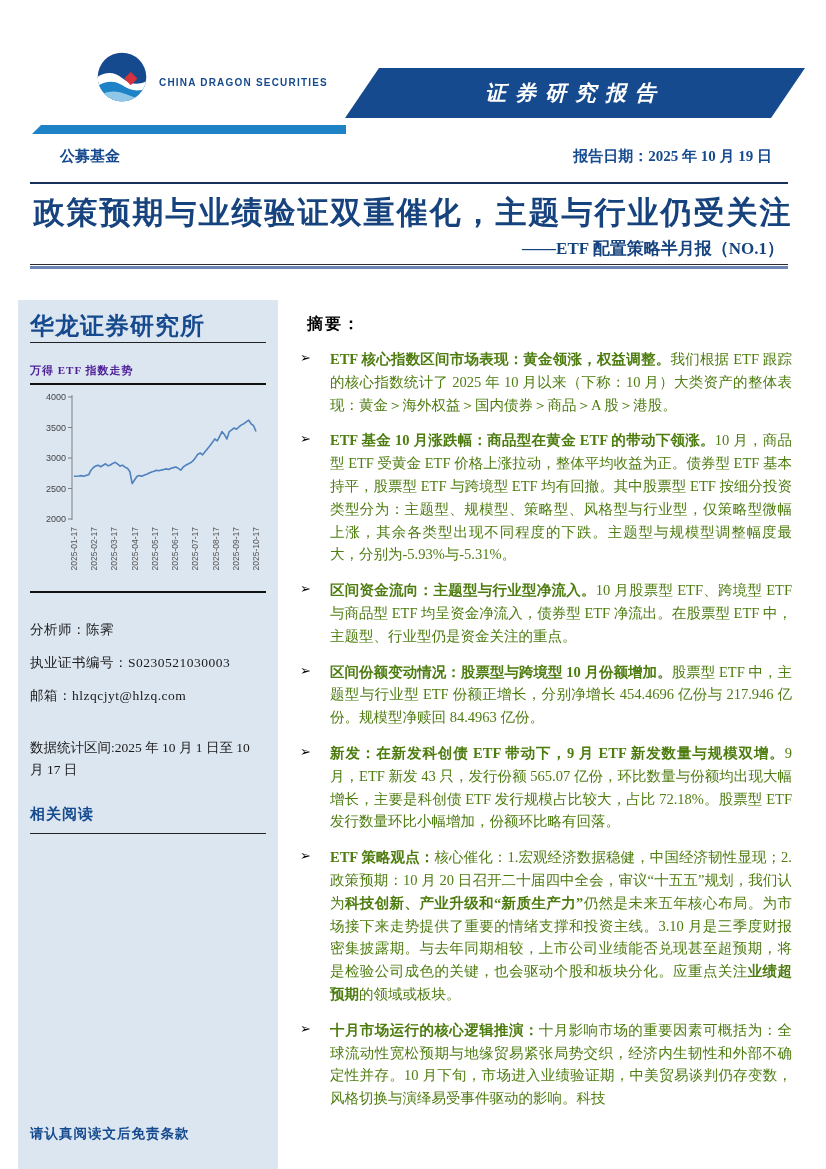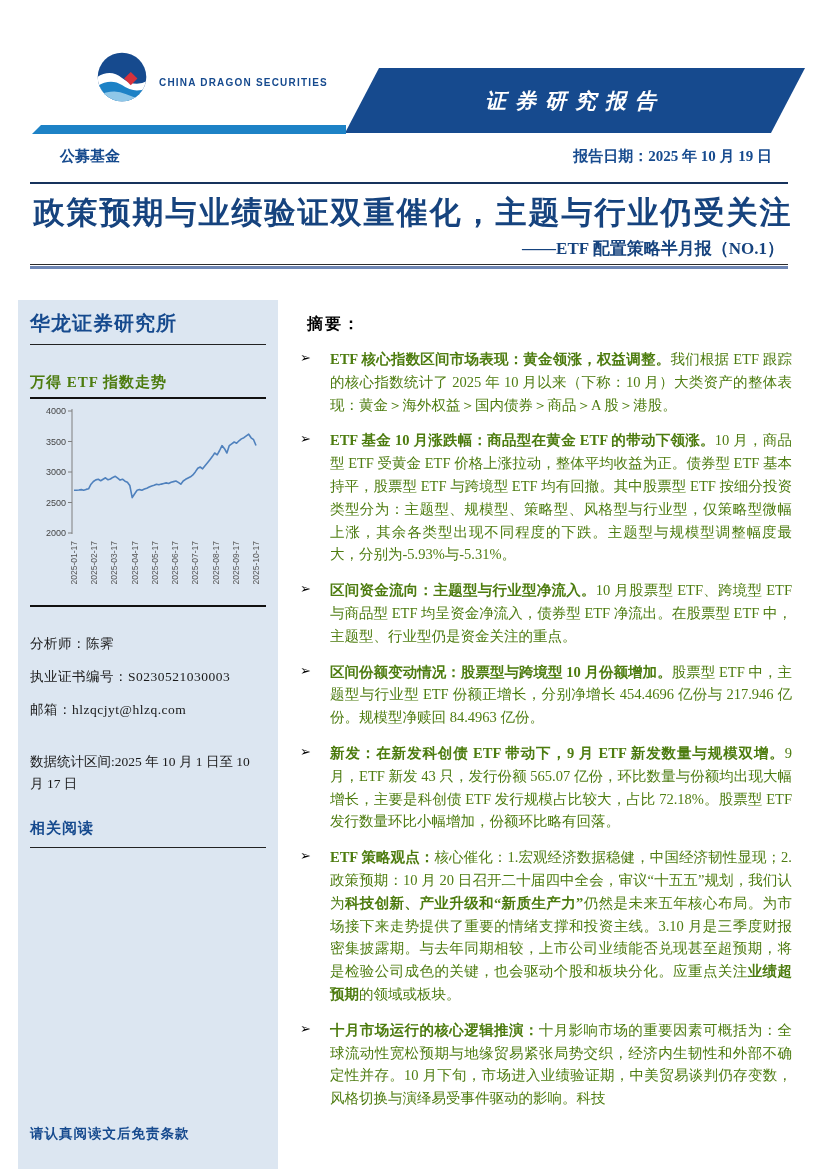--- a/index.html
+++ b/index.html
@@ -4,40 +4,40 @@
 <style>
   html,body{margin:0;padding:0;background:#888;}
   .page{width:826px;height:1169px;position:relative;background:#fff;overflow:hidden;
         font-family:"Liberation Serif","DejaVu Serif",serif;color:#111;}
   
   .logo{position:absolute;left:95px;top:50px;display:flex;align-items:center;gap:10px;}
   .logo-cn{font-size:30px;font-weight:bold;color:#164A8E;letter-spacing:4px;line-height:32px;
            font-family:"DejaVu Sans","Liberation Sans",sans-serif;}
   .logo-en{font-size:10px;font-weight:bold;color:#164A8E;letter-spacing:1.2px;margin-top:10px;
            font-family:"Liberation Sans",sans-serif;}
-  .banner{position:absolute;left:345px;top:68px;width:460px;height:65px;background:#164A8E;
+  .banner{position:absolute;left:345px;top:68px;width:460px;height:50px;background:#164A8E;
           clip-path:polygon(34px 0,100% 0,calc(100% - 34px) 100%,0 100%);
           display:flex;align-items:center;justify-content:center;}
   .banner span{color:#fff;font-size:21px;font-weight:bold;font-style:italic;letter-spacing:9px;}
   .strip{position:absolute;left:32px;top:125px;width:314px;height:9px;background:#1D82C6;
          clip-path:polygon(9px 0,100% 0,100% 100%,0 100%);}
   .metarow{position:absolute;left:60px;right:54px;top:147px;display:flex;justify-content:space-between;
            color:#164A8E;font-weight:bold;font-size:15px;}
   .rule1{position:absolute;left:30px;right:38px;top:182px;height:2px;background:#16325C;}
   .title{position:absolute;left:0;right:0;top:192px;text-align:center;color:#16437E;
          font-size:31px;font-weight:bold;letter-spacing:2px;}
   .subtitle{position:absolute;right:42px;top:237px;color:#16437E;font-size:17px;font-weight:bold;}
   .rule2{position:absolute;left:30px;right:38px;top:264px;border-top:1px solid #2b2b2b;}
   .rule2::after{content:"";display:block;margin-top:1px;height:3px;background:#6E86B4;}
   
   .sidebar{position:absolute;left:18px;top:300px;width:260px;bottom:0;background:#DCE6F1;
            padding:10px 12px;box-sizing:border-box;}
-  .inst{color:#164A8E;font-size:20px;font-weight:bold;letter-spacing:1px;padding-bottom:7px;
+  .inst{color:#164A8E;font-size:24px;font-weight:bold;letter-spacing:1px;
         border-bottom:1px solid #222;}
-  .chart-title{margin-top:28px;color:#4d7c0f;font-size:15px;font-weight:bold;letter-spacing:1px;
+  .chart-title{margin-top:20px;color:#4c1d95;font-size:11px;font-weight:bold;letter-spacing:1px;
         padding-bottom:5px;border-bottom:2px solid #111;}
   .chart-wrap{margin-top:2px;}
   .chart-rule{height:2px;background:#111;margin-top:2px;}
   .an-line{margin-top:15px;font-size:13.5px;color:#1a1a1a;letter-spacing:.5px;}
   .an-line.first{margin-top:28px;}
   .data-range{margin-top:32px;font-size:13.5px;line-height:22px;color:#1a1a1a;}
   .related{margin-top:24px;color:#164A8E;font-weight:bold;font-size:15px;letter-spacing:1px;
            padding-bottom:9px;border-bottom:1px solid #222;}
   .disclaimer{position:absolute;left:12px;bottom:26px;color:#164A8E;font-weight:bold;
               font-size:13.5px;letter-spacing:1px;}

